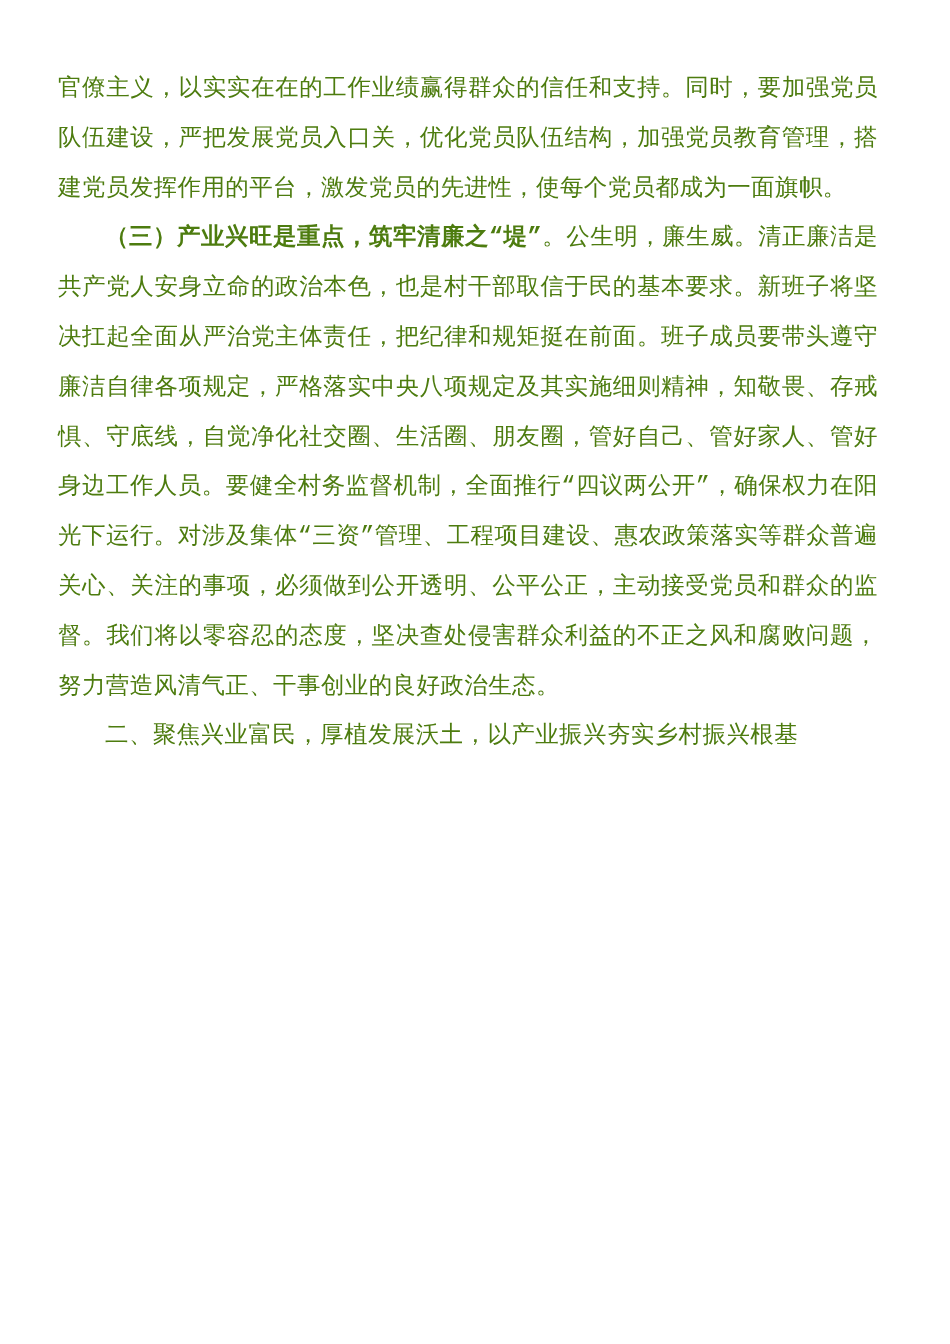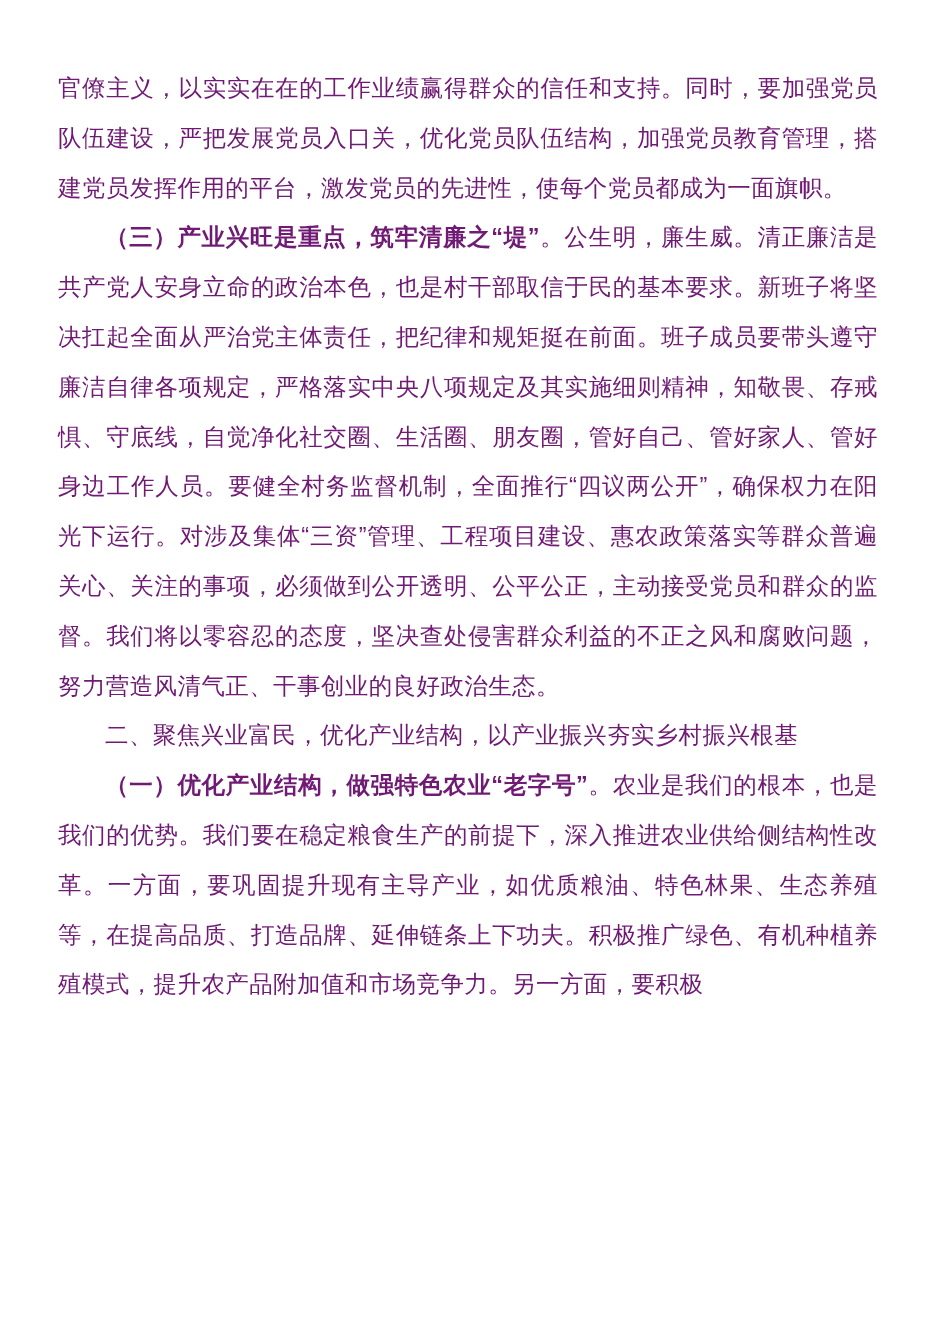--- a/index.html
+++ b/index.html
@@ -1,36 +1,33 @@
 <!DOCTYPE html>
 <html><head>
 <meta charset="utf-8">
 <style>
   html, body { margin: 0; padding: 0; background: #ffffff; }
   body { width: 950px; height: 1344px; position: relative; overflow: hidden; }
   .page {
     position: absolute; left: 58px; top: 64px; width: 820px;
-    font-family: Liberation Sans, sans-serif;
-    font-size: 23.5px; line-height: 49.8px; color: #701a75;
+    font-family: Liberation Mono, monospace;
+    font-size: 23.5px; line-height: 49.8px; color: #4d7c0f;
     text-align: justify; letter-spacing: 0.4px;
   }
   .para { margin: 0; padding: 0; text-indent: 0; }
   .indent { text-indent: 2em; }
   .bold { font-weight: bold; }
   .heading { margin: 0; padding: 0; text-indent: 2em; font-weight: normal; font-size: 23.5px; }
 </style>
 </head>
 <body>
 
 <div class="page">
   <p class="para">
     <span>官僚主义，以实实在在的工作业绩赢得群众的信任和支持。同时，要加强党员队伍建设，严把发展党员入口关，优化党员队伍结构，加强党员教育管理，搭建党员发挥作用的平台，激发党员的先进性，使每个党员都成为一面旗帜。</span>
   </p>
   <p class="para indent">
     <span class="bold">（三）产业兴旺是重点，筑牢清廉之“堤”</span><span>。公生明，廉生威。清正廉洁是共产党人安身立命的政治本色，也是村干部取信于民的基本要求。新班子将坚决扛起全面从严治党主体责任，把纪律和规矩挺在前面。班子成员要带头遵守廉洁自律各项规定，严格落实中央八项规定及其实施细则精神，知敬畏、存戒惧、守底线，自觉净化社交圈、生活圈、朋友圈，管好自己、管好家人、管好身边工作人员。要健全村务监督机制，全面推行“四议两公开”，确保权力在阳光下运行。对涉及集体“三资”管理、工程项目建设、惠农政策落实等群众普遍关心、关注的事项，必须做到公开透明、公平公正，主动接受党员和群众的监督。我们将以零容忍的态度，坚决查处侵害群众利益的不正之风和腐败问题，努力营造风清气正、干事创业的良好政治生态。</span>
   </p>
   <p class="heading">
-    <span>二、聚焦兴业富民，优化产业结构，以产业振兴夯实乡村振兴根基</span>
-  </p>
-  <p class="para indent">
-    <span class="bold">（一）优化产业结构，做强特色农业“老字号”</span><span>。农业是我们的根本，也是我们的优势。我们要在稳定粮食生产的前提下，深入推进农业供给侧结构性改革。一方面，要巩固提升现有主导产业，如优质粮油、特色林果、生态养殖等，在提高品质、打造品牌、延伸链条上下功夫。积极推广绿色、有机种植养殖模式，提升农产品附加值和市场竞争力。另一方面，要积极</span>
+    <span>二、聚焦兴业富民，厚植发展沃土，以产业振兴夯实乡村振兴根基</span>
   </p>
 </div>
 
 </body></html>

